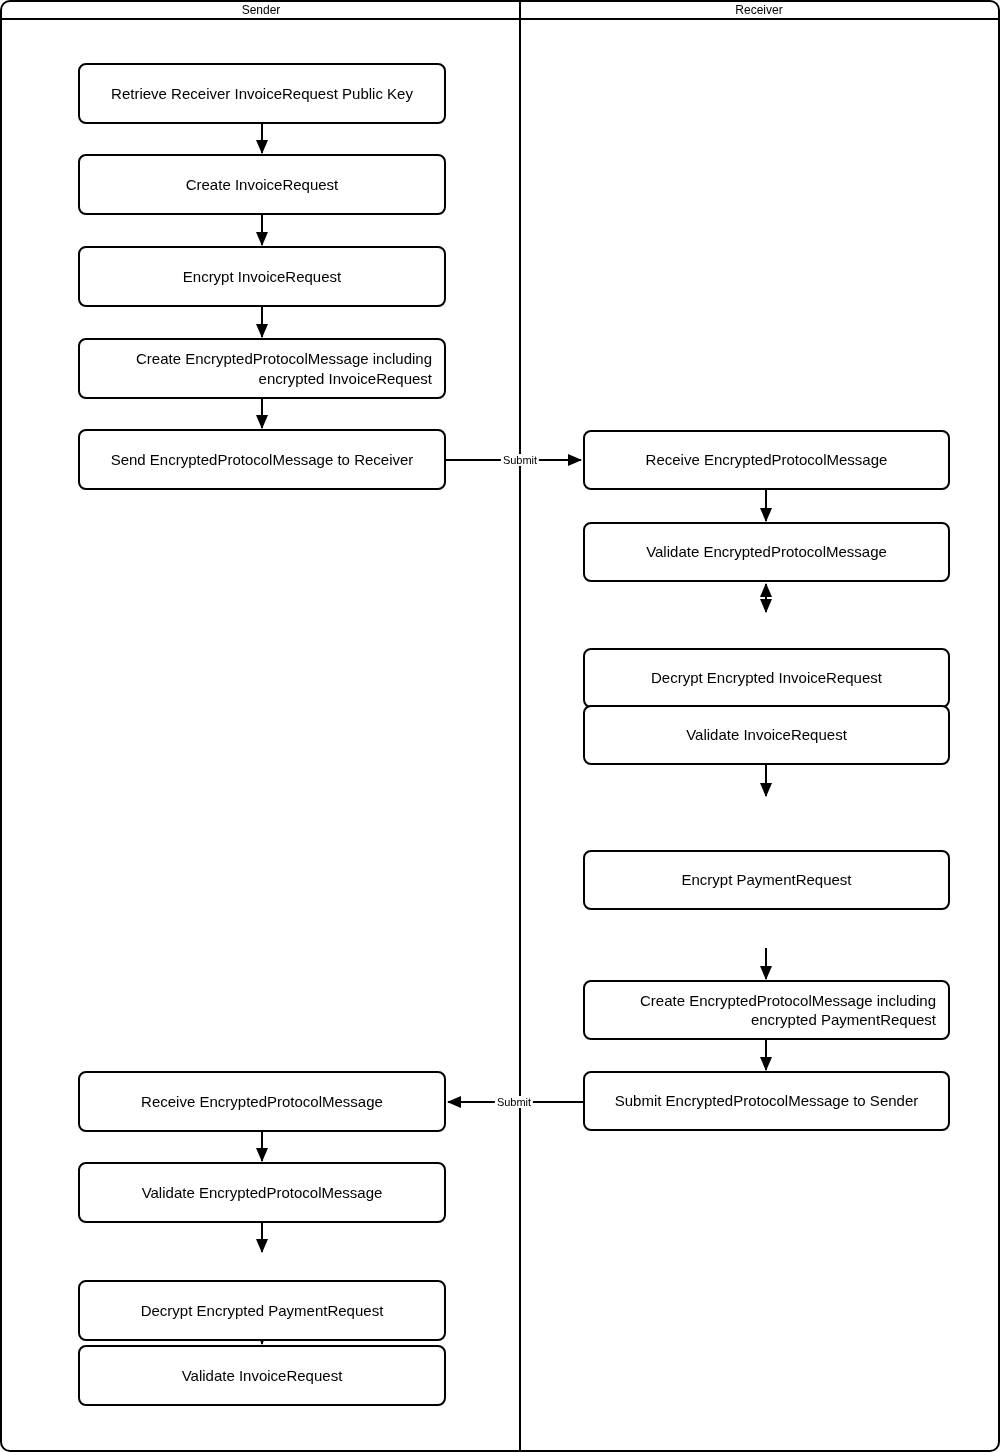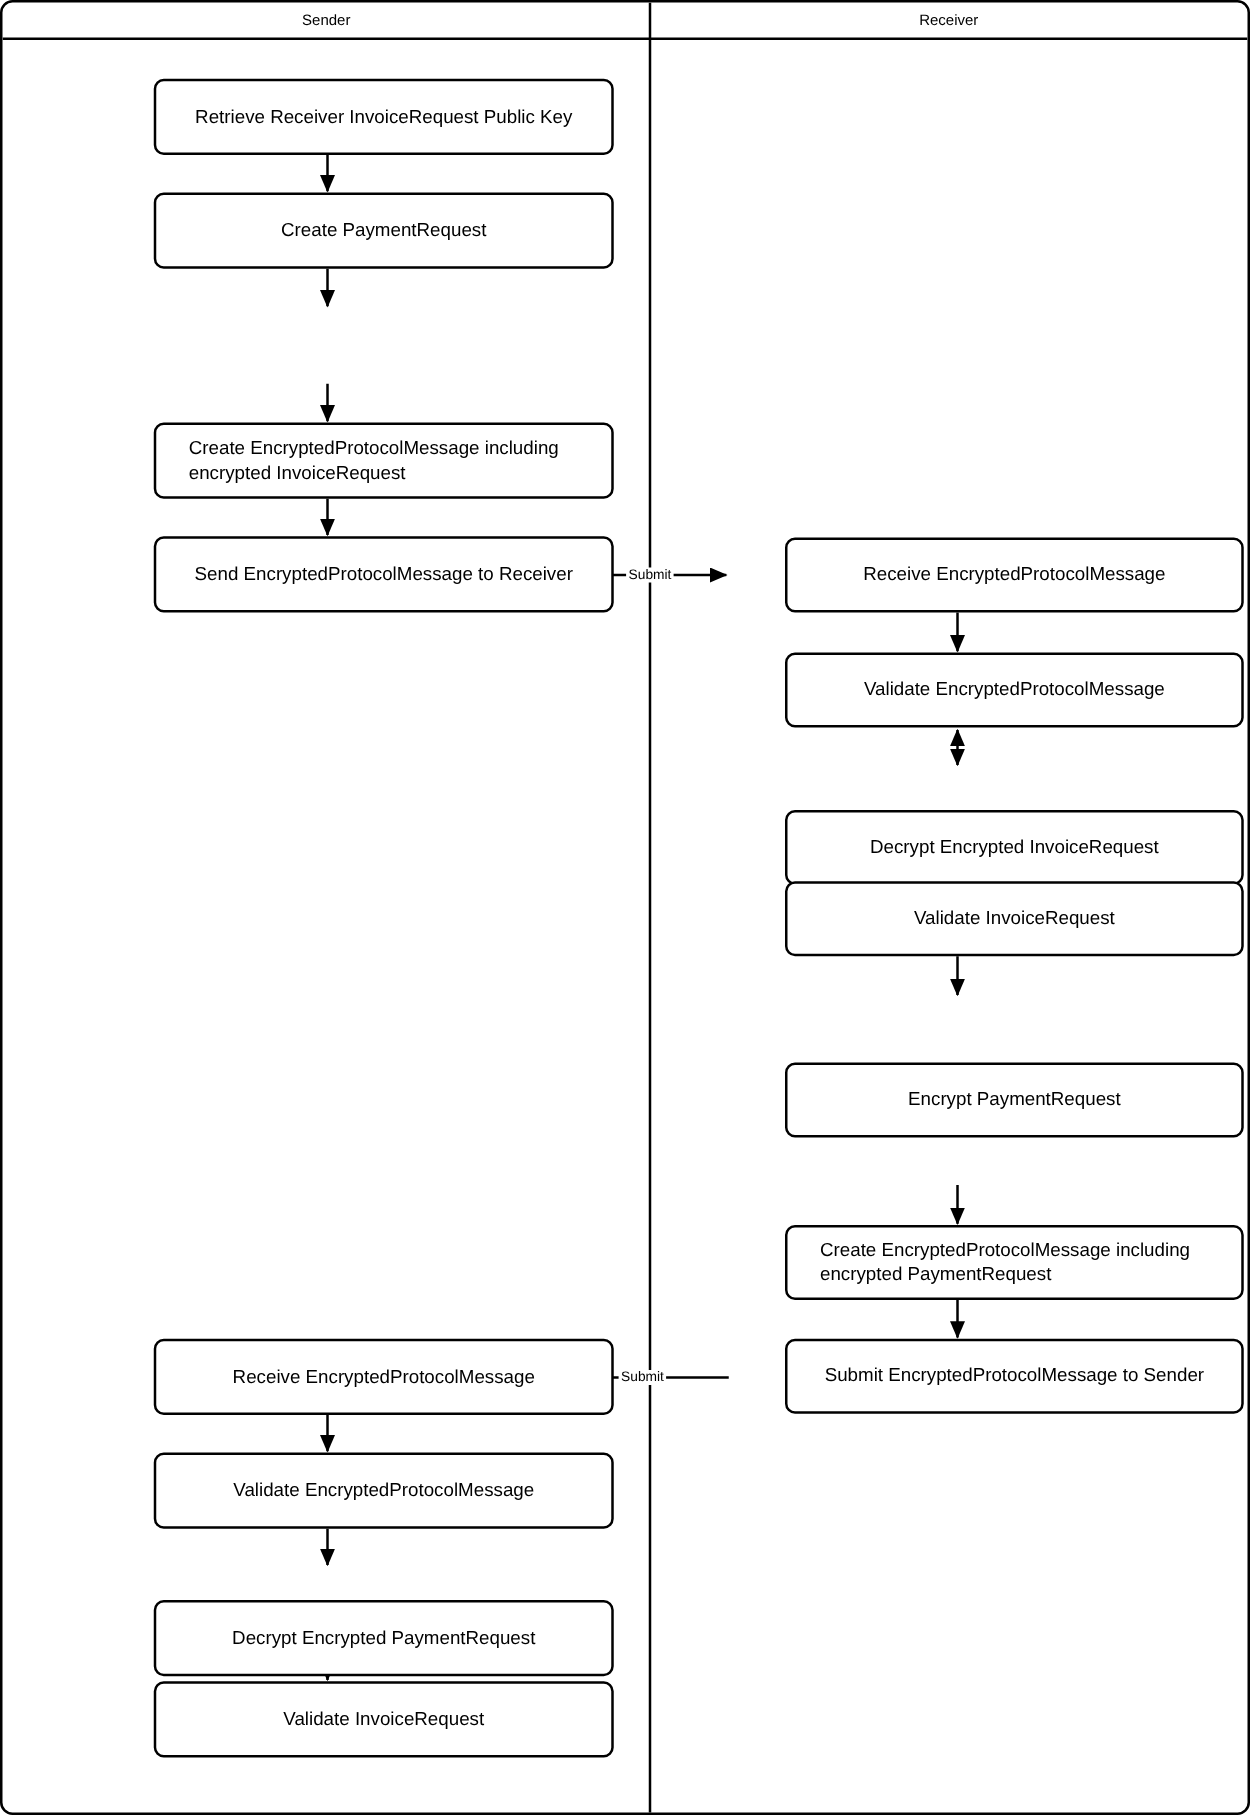--- a/index.html
+++ b/index.html
@@ -16,21 +16,21 @@
     box-sizing: border-box;
     border: 2px solid #000000;
     border-radius: 10px;
     background: #ffffff;
     overflow: hidden;
   }
   .lane-header {
     position: absolute;
     left: 0; top: 0;
     width: 100%;
-    height: 30px;
+    height: 18px;
     display: flex;
     border-bottom: 2px solid #000000;
     box-sizing: border-box;
     z-index: 3;
   }
   .lane-header-cell {
     display: flex;
     align-items: center;
     justify-content: center;
     font-size: 12px;
@@ -56,26 +56,25 @@
   }
   .node {
     position: absolute;
     box-sizing: border-box;
     border: 2px solid #000000;
     border-radius: 8px;
     background: #ffffff;
     display: flex;
     align-items: center;
     justify-content: center;
-    text-align: left;
+    text-align: right;
     font-size: 15px;
     line-height: 1.3;
-    padding: 2px 26px;
+    padding: 2px 12px;
     z-index: 3;
-    margin-left: 45px;
   }
   .node.sender-col { left: 76px; width: 368px; height: 61px; }
   .node.receiver-col { left: 581px; width: 367px; height: 60px; }
   .edge-label {
     position: absolute;
     transform: translate(-50%, -50%);
     background: #ffffff;
     font-size: 11px;
     padding: 0 2px;
     z-index: 4;
@@ -121,21 +120,22 @@
     <line x1="764" y1="1038" x2="764" y2="1068" stroke="#000000" stroke-width="2" marker-end="url(#ah)"></line>
 
     <line x1="581" y1="1100" x2="446" y2="1100" stroke="#000000" stroke-width="2" marker-end="url(#ah)"></line>
 
     <line x1="260" y1="1130" x2="260" y2="1159" stroke="#000000" stroke-width="2" marker-end="url(#ah)"></line>
     <line x1="260" y1="1221" x2="260" y2="1250" stroke="#000000" stroke-width="2" marker-end="url(#ah)"></line>
     <line x1="260" y1="1312" x2="260" y2="1342" stroke="#000000" stroke-width="2" marker-end="url(#ah)"></line>
   </svg>
 
   <div class="node sender-col" style="top:61px;">Retrieve Receiver InvoiceRequest Public Key</div>
-  <div class="node sender-col" style="top:152px;">Create PaymentRequest</div>
+  <div class="node sender-col" style="top:152px;">Create InvoiceRequest</div>
+  <div class="node sender-col" style="top:244px;">Encrypt InvoiceRequest</div>
   <div class="node sender-col" style="top:336px;">Create EncryptedProtocolMessage including encrypted InvoiceRequest</div>
   <div class="node sender-col" style="top:427px;">Send EncryptedProtocolMessage to Receiver</div>
   <div class="node sender-col" style="top:1069px;">Receive EncryptedProtocolMessage</div>
   <div class="node sender-col" style="top:1160px;">Validate EncryptedProtocolMessage</div>
   <div class="node sender-col" style="top:1278px;">Decrypt Encrypted PaymentRequest</div>
   <div class="node sender-col" style="top:1343px;">Validate InvoiceRequest</div>
 
   <div class="node receiver-col" style="top:428px;">Receive EncryptedProtocolMessage</div>
   <div class="node receiver-col" style="top:520px;">Validate EncryptedProtocolMessage</div>
   <div class="node receiver-col" style="top:646px;">Decrypt Encrypted InvoiceRequest</div>

